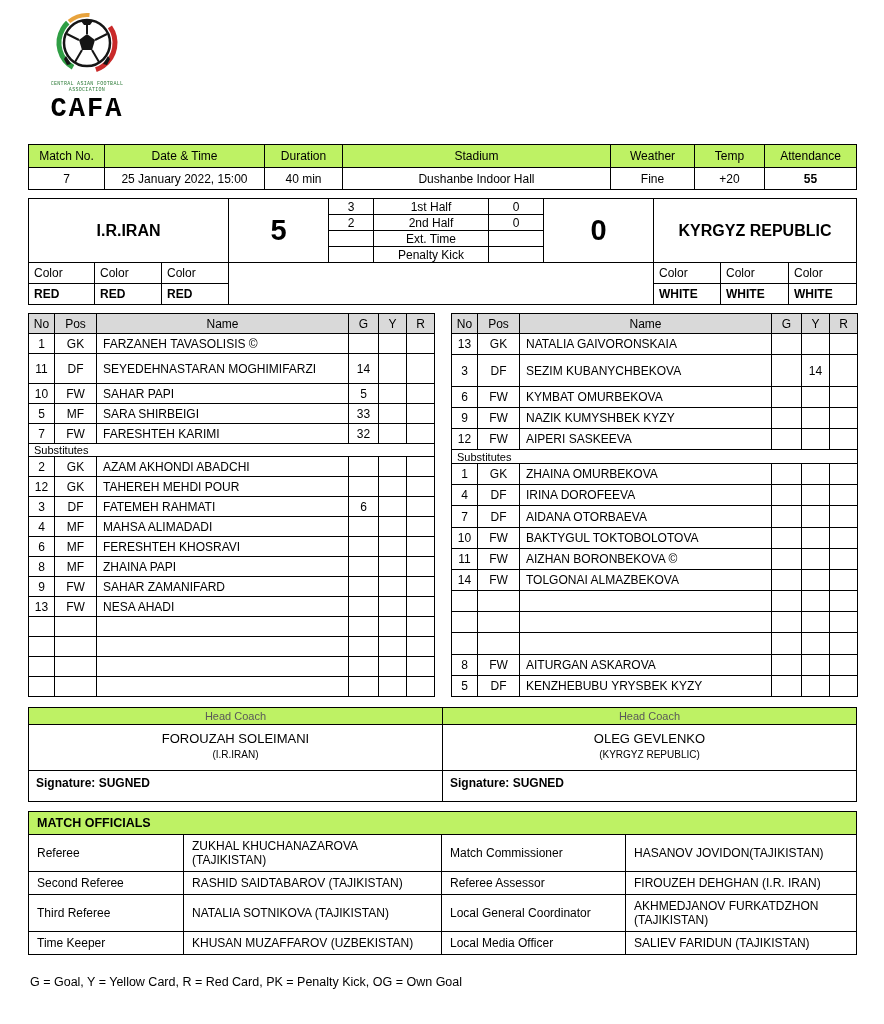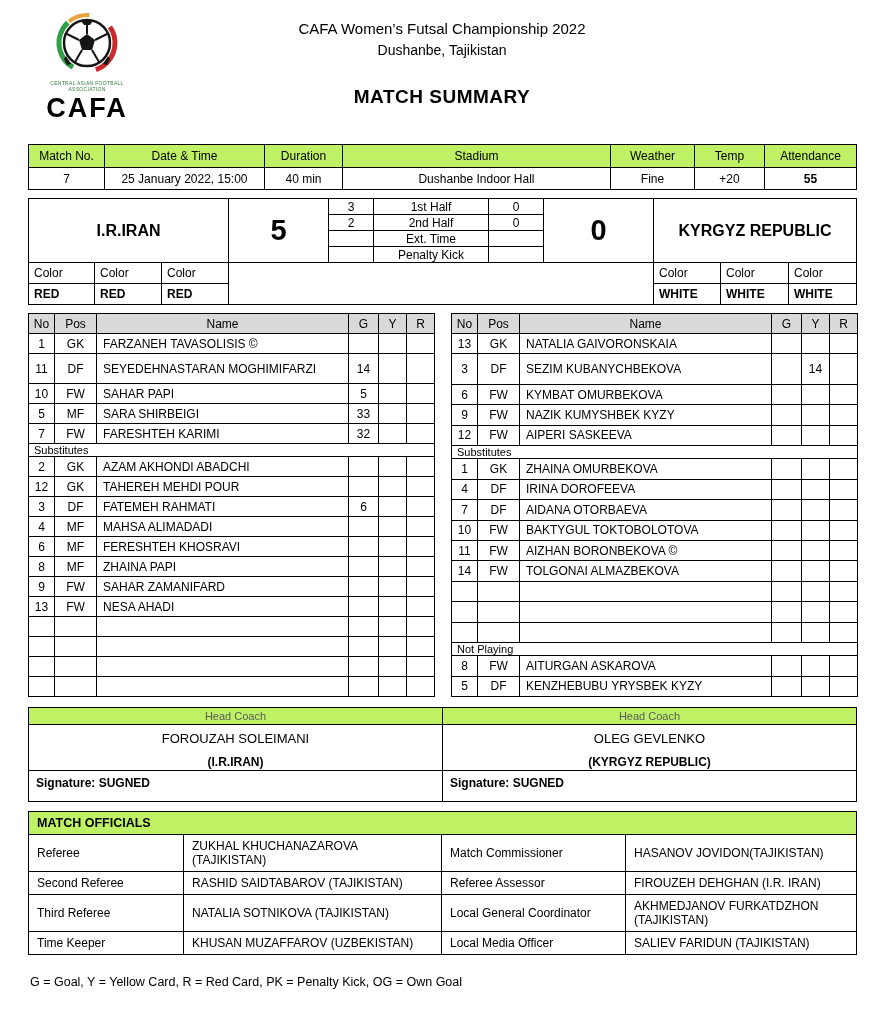--- a/index.html
+++ b/index.html
@@ -6,21 +6,21 @@
   html, body { margin: 0; padding: 0; background: #ffffff; }
   body {
     font-family: "Liberation Sans", sans-serif;
     color: #000;
     width: 884px;
   }
   .page { width: 884px; padding: 12px 28px 24px 28px; }
 
   
   .doc-header { position: relative; height: 132px; }
-  .logo { position: absolute; left: 0; top: 0; width: 118px; text-align: center; }
+  .logo { position: absolute; left: 0; top: 0; width: 118px; text-align: center; font-family: Liberation Mono, monospace; }
   .logo-org { font-size: 5px; color: #2f7d3a; line-height: 1.2; width: 90px; margin: 0 auto; letter-spacing: .3px; }
   .logo-acronym { font-size: 27px; font-weight: bold; letter-spacing: 2px; margin-top: 1px; }
   .header-text { text-align: center; padding-top: 8px; }
   .competition { font-size: 15px; }
   .location { font-size: 14px; margin-top: 5px; }
   .doc-title { font-size: 19px; font-weight: bold; margin-top: 28px; letter-spacing: .5px; }
 
   
   table { border-collapse: collapse; width: 100%; table-layout: fixed; }
   td, th { border: 1px solid #000; font-size: 12px; padding: 1px 4px; overflow: hidden; }
@@ -47,21 +47,21 @@
   .roster .col-no, .roster .col-pos, .roster .col-g, .roster .col-y, .roster .col-r { text-align: center; }
   .roster .col-name { text-align: left; padding: 1px 6px; }
   .roster tbody tr:nth-child(2) td { height: 30px; }
   .roster .section-cell { height: 13px; font-size: 11px; text-align: left; padding: 0 5px; }
 
   
   .coach-table { margin-top: 10px; }
   .coach-header { height: 17px; text-align: center; font-size: 11px; color: #595959; padding: 1px; }
   .coach-names { height: 46px; text-align: center; vertical-align: top; padding-top: 6px; }
   .coach-name { font-size: 13px; }
-  .coach-team { font-size: 12px; margin-top: 9px; font-weight: bold; }
+  .coach-team { font-size: 10px; margin-top: 3px; }
   .coach-sign { height: 31px; font-weight: bold; vertical-align: top; padding: 5px 7px; }
 
   
   .officials-table { margin-top: 9px; }
   .officials-title { height: 17px; text-align: center; font-weight: bold; font-size: 12.5px; padding: 1px; }
   .officials-table td { height: 21px; text-align: left; padding: 4px 8px; }
 
   
   .legend { margin-top: 20px; font-size: 12.5px; padding-left: 2px; }
 </style>
@@ -82,25 +82,20 @@
         <line x1="54" y1="28" x2="66" y2="22" stroke="#151515" stroke-width="2"></line>
         <line x1="51" y1="38" x2="58" y2="50" stroke="#151515" stroke-width="2"></line>
         <line x1="41" y1="38" x2="34" y2="50" stroke="#151515" stroke-width="2"></line>
         <line x1="38" y1="28" x2="26" y2="22" stroke="#151515" stroke-width="2"></line>
         <polygon points="40,9 52,9 49,13 43,13" fill="#151515"></polygon>
         <polygon points="25,44 30,52 26,53 23,47" fill="#151515"></polygon>
         <polygon points="67,44 62,52 66,53 69,47" fill="#151515"></polygon>
       </svg>
       <div class="logo-org">CENTRAL ASIAN FOOTBALL ASSOCIATION</div>
       <div class="logo-acronym">CAFA</div>
-    </div>
-    <div class="header-text">
-      <div class="competition">CAFA Women’s Futsal Championship 2022</div>
-      <div class="location">Dushanbe, Tajikistan</div>
-      <div class="doc-title">MATCH SUMMARY</div>
     </div>
   </header>
 
   <table class="info-table">
     <colgroup>
       <col style="width:76px">
         <col style="width:160px">
         <col style="width:78px">
         <col style="width:268px">
         <col style="width:84px">
@@ -478,23 +473,20 @@
             <td class="col-y"></td>
             <td class="col-r"></td>
           </tr>
           <tr>
             <td class="col-no"></td>
             <td class="col-pos"></td>
             <td class="col-name"></td>
             <td class="col-g"></td>
             <td class="col-y"></td>
             <td class="col-r"></td>
-          </tr>
-          <tr>
-            <td colspan="6" class="section-cell">Not Playing</td>
           </tr>
           <tr>
             <td class="col-no">8</td>
             <td class="col-pos">FW</td>
             <td class="col-name">AITURGAN ASKAROVA</td>
             <td class="col-g"></td>
             <td class="col-y"></td>
             <td class="col-r"></td>
           </tr>
           <tr>

